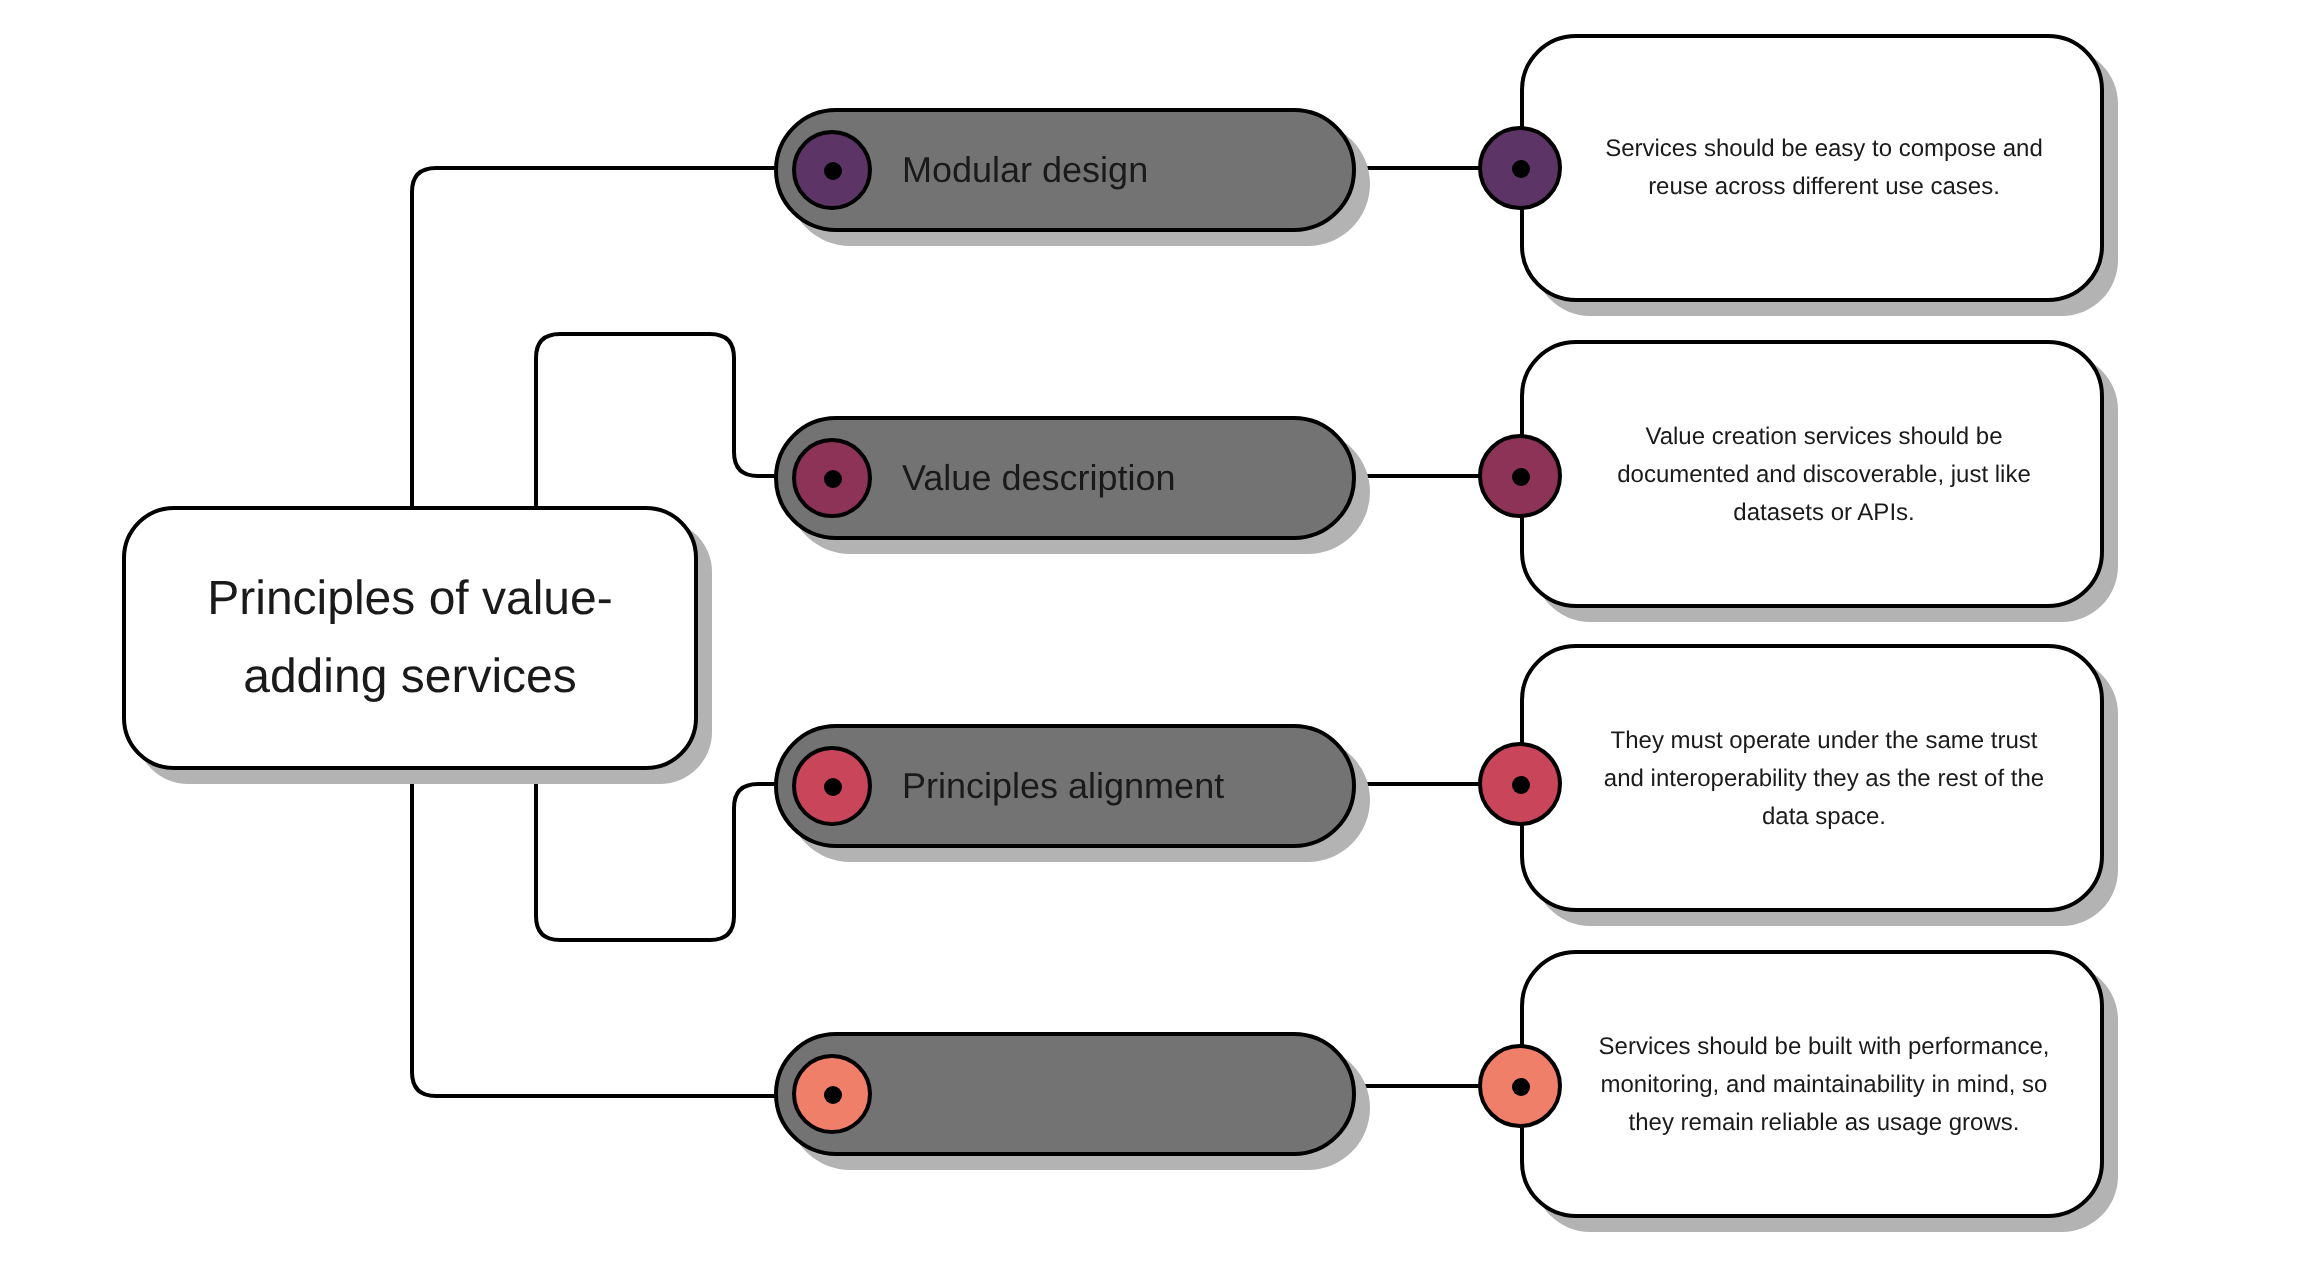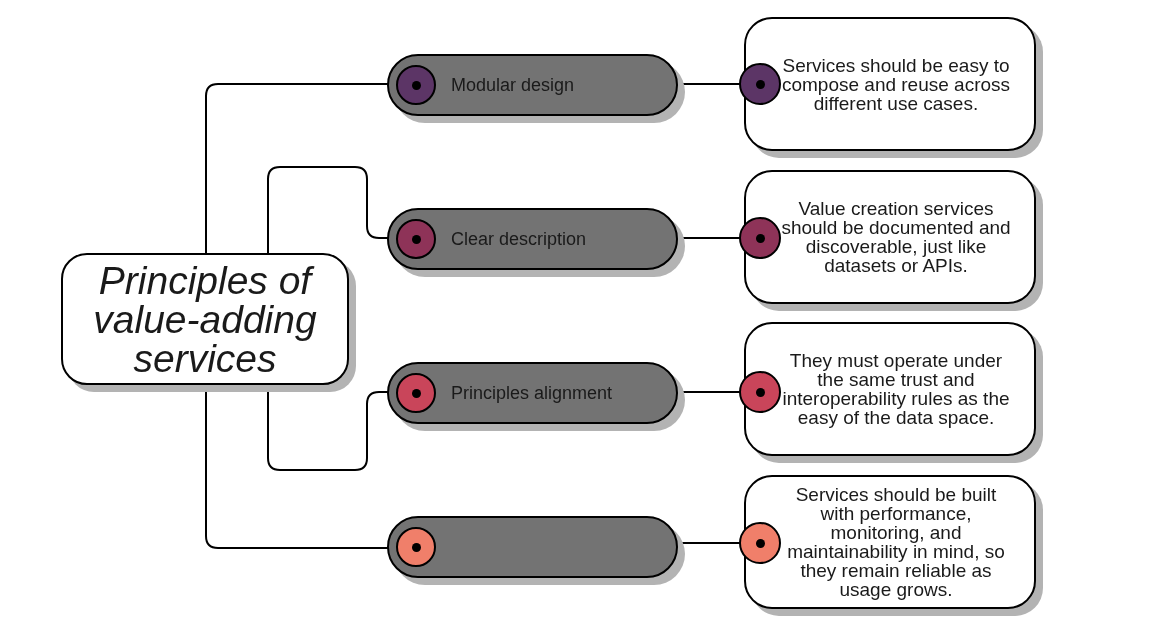--- a/index.html
+++ b/index.html
@@ -4,45 +4,45 @@
   <style>
     html, body { margin: 0; padding: 0; background: #ffffff; }
     body { width: 1149px; height: 633px; position: relative; overflow: hidden;
            font-family: "Liberation Sans", sans-serif; color: #1a1a1a; }
     #connectors { position: absolute; left: 0; top: 0; width: 1149px; height: 633px; }
     .central {
       position: absolute; left: 61px; top: 253px; width: 288px; height: 132px;
       background: #fff; border: 2px solid #000; border-radius: 26px;
       box-shadow: 7px 7px 0 #b3b3b3; box-sizing: border-box;
       display: flex; align-items: center; justify-content: center; text-align: center;
-      font-size: 39px; line-height: 39px; padding: 0 20px; font-style: italic;
+      font-size: 24px; line-height: 39px; padding: 0 20px;
     }
     .pill {
       position: absolute; left: 387px; width: 291px; height: 62px;
       background: #737373; border: 2px solid #000; border-radius: 31px;
       box-shadow: 7px 7px 0 #b3b3b3; box-sizing: border-box;
     }
     .pill .dot {
       position: absolute; left: 7px; top: 9px; width: 40px; height: 40px;
       border: 2px solid #000; border-radius: 50%; box-sizing: border-box;
     }
     .pill .dot::after, .desc-dot::after {
       content: ""; position: absolute; left: 50%; top: 50%; width: 9px; height: 9px;
       margin: -4.5px 0 0 -4.5px; border-radius: 50%; background: #000;
     }
     .pill .label {
       position: absolute; left: 62px; top: 0; height: 58px; line-height: 58px;
       font-size: 18px; white-space: nowrap;
     }
     .desc {
-      position: absolute; left: 744px; width: 292px; height: 134px;
+      position: absolute; left: 760px; width: 292px; height: 134px;
       background: #fff; border: 2px solid #000; border-radius: 28px;
       box-shadow: 7px 7px 0 #b3b3b3; box-sizing: border-box;
       display: flex; align-items: center; justify-content: center; text-align: center;
-      font-size: 19px; line-height: 19px; padding: 0 22px 0 34px;
+      font-size: 12px; line-height: 19px; padding: 0 22px 0 34px;
     }
     .desc-dot {
       position: absolute; left: 739px; width: 42px; height: 42px;
       border: 2px solid #000; border-radius: 50%; box-sizing: border-box; z-index: 3;
     }
   </style>
 </head>
 <body>
 
 <svg id="connectors" xmlns="http://www.w3.org/2000/svg">
@@ -71,34 +71,34 @@
   <span class="dot" style="background:#5c3566"></span>
   <span class="label">Modular design</span>
 </div>
 <span class="desc-dot" style="top:63px;background:#5c3566"></span>
 <div class="desc" style="top:17px">
   <span>Services should be easy to compose and reuse across different use cases.</span>
 </div>
 
 <div class="pill" style="top:208px">
   <span class="dot" style="background:#8e3358"></span>
-  <span class="label">Clear description</span>
+  <span class="label">Value description</span>
 </div>
 <span class="desc-dot" style="top:217px;background:#8e3358"></span>
 <div class="desc" style="top:170px">
   <span>Value creation services should be documented and discoverable, just like datasets or APIs.</span>
 </div>
 
 <div class="pill" style="top:362px">
   <span class="dot" style="background:#c9455a"></span>
   <span class="label">Principles alignment</span>
 </div>
 <span class="desc-dot" style="top:371px;background:#c9455a"></span>
 <div class="desc" style="top:322px">
-  <span>They must operate under the same trust and interoperability rules as the easy of the data space.</span>
+  <span>They must operate under the same trust and interoperability they as the rest of the data space.</span>
 </div>
 
 <div class="pill" style="top:516px">
   <span class="dot" style="background:#f07f6a"></span>
 </div>
 <span class="desc-dot" style="top:522px;background:#f07f6a"></span>
 <div class="desc" style="top:475px">
   <span>Services should be built with performance, monitoring, and maintainability in mind, so they remain reliable as usage grows.</span>
 </div>
 

